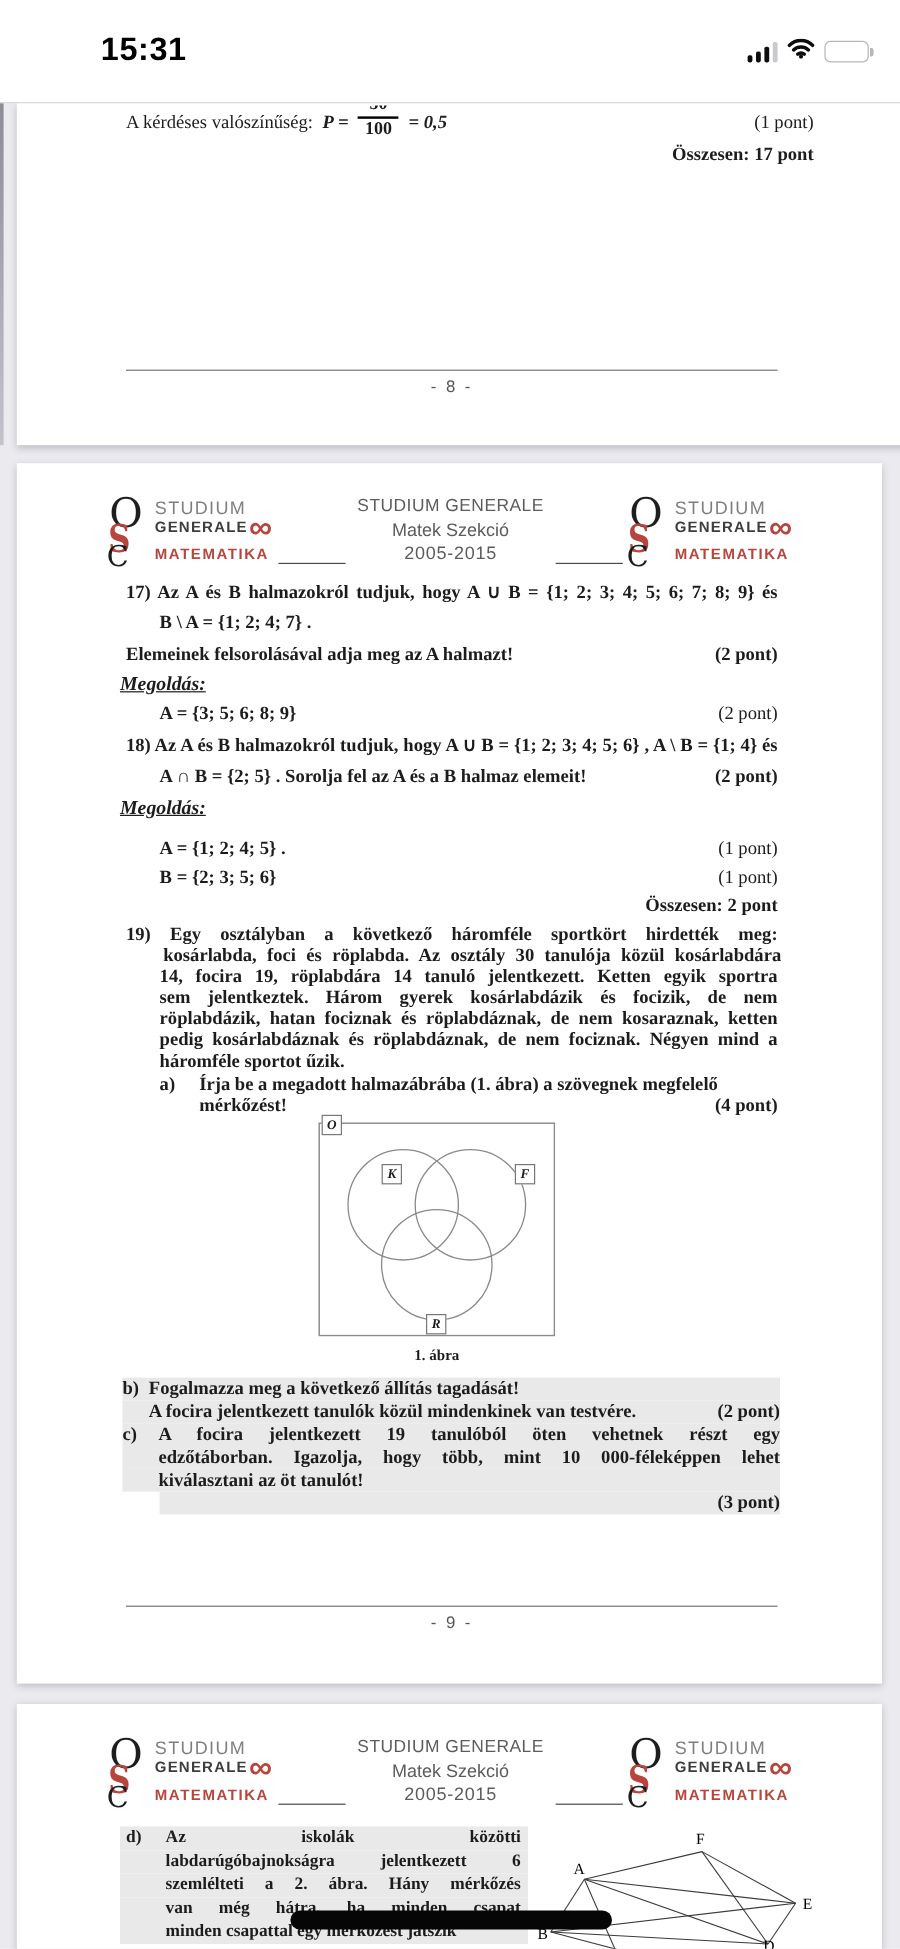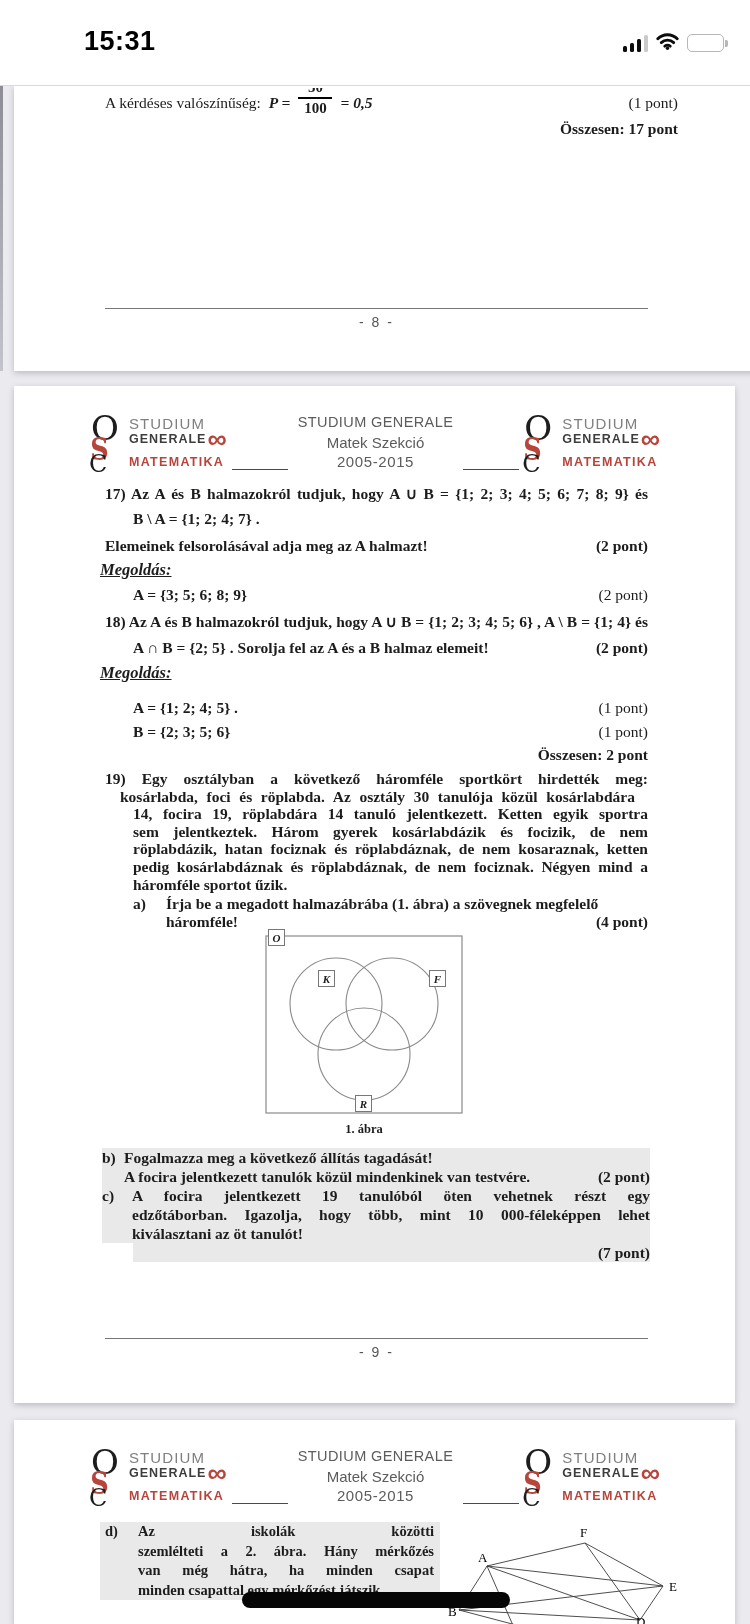--- a/index.html
+++ b/index.html
@@ -211,33 +211,33 @@
     <span class="mathl" style="padding-left:28px;">A = {1; 2; 4; 5} .</span>
     <span class="reg">(1 pont)</span>
   </div>
   <div class="line flexrow" style="top:336px;">
     <span class="mathl" style="padding-left:28px;">B = {2; 3; 5; 6}</span>
     <span class="reg">(1 pont)</span>
   </div>
   <div class="pright" style="top:360px;font-weight:700;">Összesen: 2 pont</div>
 
   <div class="line jus" style="top:384px;line-height:17.6px;">19) Egy osztályban a következő háromféle sportkört hirdették meg:</div>
-  <div class="line jus" style="top:401.6px;line-height:17.6px;left:106px;width:515px;">kosárlabda, foci és röplabda. Az osztály 30 tanulója közül kosárlabdára</div>
+  <div class="line jus" style="top:401.6px;line-height:17.6px;left:122px;width:515px;">kosárlabda, foci és röplabda. Az osztály 30 tanulója közül kosárlabdára</div>
   <div class="line jus" style="top:419.2px;line-height:17.6px;left:119px;width:515px;">14, focira 19, röplabdára 14 tanuló jelentkezett. Ketten egyik sportra</div>
   <div class="line jus" style="top:436.8px;line-height:17.6px;left:119px;width:515px;">sem jelentkeztek. Három gyerek kosárlabdázik és focizik, de nem</div>
   <div class="line jus" style="top:454.4px;line-height:17.6px;left:119px;width:515px;">röplabdázik, hatan fociznak és röplabdáznak, de nem kosaraznak, ketten</div>
   <div class="line jus" style="top:472px;line-height:17.6px;left:119px;width:515px;">pedig kosárlabdáznak és röplabdáznak, de nem fociznak. Négyen mind a</div>
   <div class="line" style="top:489.6px;line-height:17.6px;left:119px;width:515px;">háromféle sportot űzik.</div>
 
   <div class="line" style="top:508px;left:119px;width:515px;display:flex;">
     <span style="flex:none;width:33px;">a)</span>
     <span>Írja be a megadott halmazábrába (1. ábra) a szövegnek megfelelő</span>
   </div>
   <div class="line flexrow" style="top:526px;left:119px;width:515px;">
-    <span style="padding-left:33px;">háromféle!</span>
+    <span style="padding-left:33px;">mérkőzést!</span>
     <span>(4 pont)</span>
   </div>
 
   <div class="venn">
     <svg width="198" height="186" viewBox="0 0 198 186">
       <rect x="1" y="8" width="196" height="177" fill="none" stroke="#8a8a8a" stroke-width="1.2"></rect>
       <circle cx="71" cy="76" r="46" fill="none" stroke="#8a8a8a" stroke-width="1.1"></circle>
       <circle cx="127" cy="76" r="46" fill="none" stroke="#8a8a8a" stroke-width="1.1"></circle>
       <circle cx="99" cy="126" r="46" fill="none" stroke="#8a8a8a" stroke-width="1.1"></circle>
     </svg>
@@ -266,21 +266,21 @@
   </div>
   <div class="qrow hl" style="top:819px;">
     <span class="qmark"></span>
     <span class="qbody jus">edzőtáborban. Igazolja, hogy több, mint 10 000-féleképpen lehet</span>
   </div>
   <div class="qrow hl" style="top:838px;">
     <span class="qmark"></span>
     <span class="qbody">kiválasztani az öt tanulót!</span>
   </div>
   <div class="qrow hl" style="top:857px;left:119px;width:517px;justify-content:flex-end;">
-    <span>(7 pont)</span>
+    <span>(3 pont)</span>
   </div>
 
   <div class="pfoot-line" style="top:952px;"></div>
   <div class="pfoot-num" style="top:958px;">- 9 -</div>
 </div>
 
 <div class="page" id="page10">
 
   <div class="hgroup">
     <div class="logo">
@@ -322,20 +322,24 @@
         <span class="lt3">MATEMATIKA</span>
       </span>
     </div>
   </div>
 
   <div class="dblock">
     <div class="dline hl">
       <span class="dm">d)</span>
       <span class="dt">Az iskolák közötti</span>
     </div>
+    <div class="dline hl">
+        <span class="dm"></span>
+        <span class="dt">labdarúgóbajnokságra jelentkezett 6</span>
+      </div>
     <div class="dline hl">
         <span class="dm"></span>
       </div>
     <div class="dline hl">
         <span class="dm"></span>
         <span class="dt">szemlélteti a 2. ábra. Hány mérkőzés</span>
       </div>
     <div class="dline hl">
         <span class="dm"></span>
         <span class="dt">van még hátra, ha minden csapat</span>

